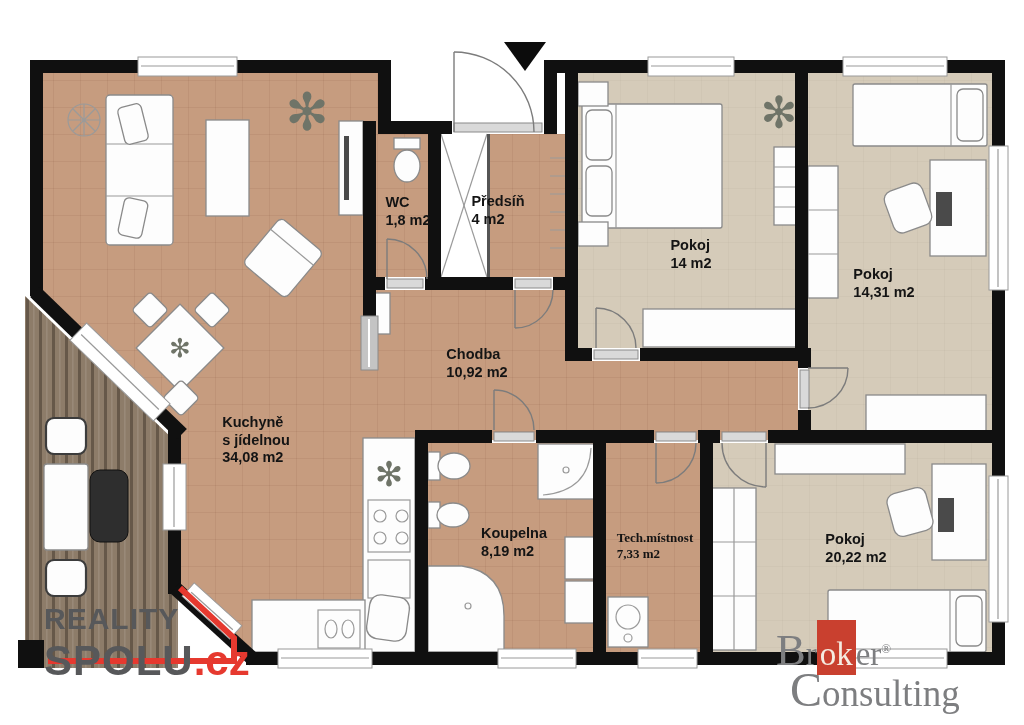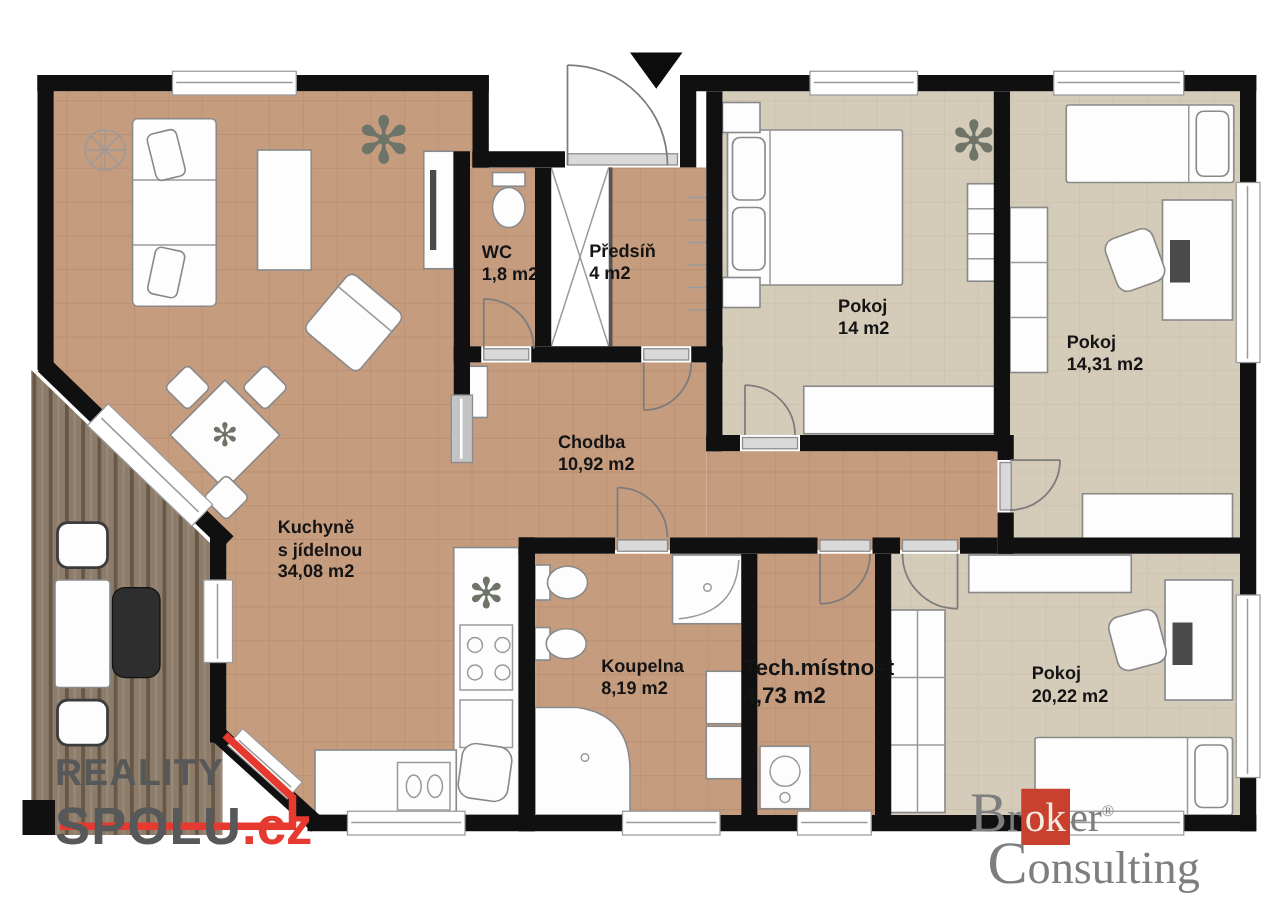--- a/index.html
+++ b/index.html
@@ -27,21 +27,21 @@
   .logo-rs{position:absolute;left:44px;top:604px;z-index:6;color:var(--logo-gray,#57585a);
            font-weight:bold;letter-spacing:1px;line-height:1.0;}
   .logo-rs .rs1{font-size:30px;}
   .logo-rs .rs2{font-size:42px;margin-top:6px;}
   .logo-rs .cz{color:var(--accent-red,#e6392f);letter-spacing:0;}
   .logo-bc{position:absolute;left:776px;top:630px;z-index:6;color:var(--broker-gray,#7d7e80);
            font-family:"Liberation Serif",serif;line-height:0.9;}
   .logo-bc .l1{font-size:33px;}
   .logo-bc .l1 .pre{display:inline-block;}
   .logo-bc .l1 .pre::first-letter{font-size:1.35em;}
-  .logo-bc .ok{background:var(--broker-red,#c9402f);color:#f5ece2;padding:6px 3px 3px 3px;}
+  .logo-bc .ok{background:var(--broker-red,#c9402f);color:#f5ece2;padding:16px 3px 3px 3px;}
   .logo-bc .reg{font-size:13px;vertical-align:super;}
   .logo-bc .l2{font-size:37px;margin-left:14px;margin-top:-2px;}
   .logo-bc .l2 .con{display:inline-block;}
   .logo-bc .l2 .con::first-letter{font-size:1.3em;}
 </style>
 </head>
 <body>
 
 <div class="stage">
 
@@ -326,23 +326,23 @@
       <span>4 m2</span>
 </div>
 <div class="rlabel" style="left:477px;top:364px;">
   <span>Chodba</span>
       <span>10,92 m2</span>
 </div>
 <div class="rlabel" style="left:514px;top:543px;">
   <span>Koupelna</span>
       <span>8,19 m2</span>
 </div>
-<div class="rlabel" style="left:655px;top:546px;font-size:18px;">
+<div class="rlabel" style="left:655px;top:546px;font-size:13px;font-family:Liberation Serif, serif;">
   <span>Tech.místnost</span>
-      <span>4,73 m2</span>
+      <span>7,33 m2</span>
 </div>
 <div class="rlabel" style="left:691px;top:255px;">
   <span>Pokoj</span>
       <span>14 m2</span>
 </div>
 <div class="rlabel" style="left:884px;top:284px;">
   <span>Pokoj</span>
       <span>14,31 m2</span>
 </div>
 <div class="rlabel" style="left:856px;top:549px;">

